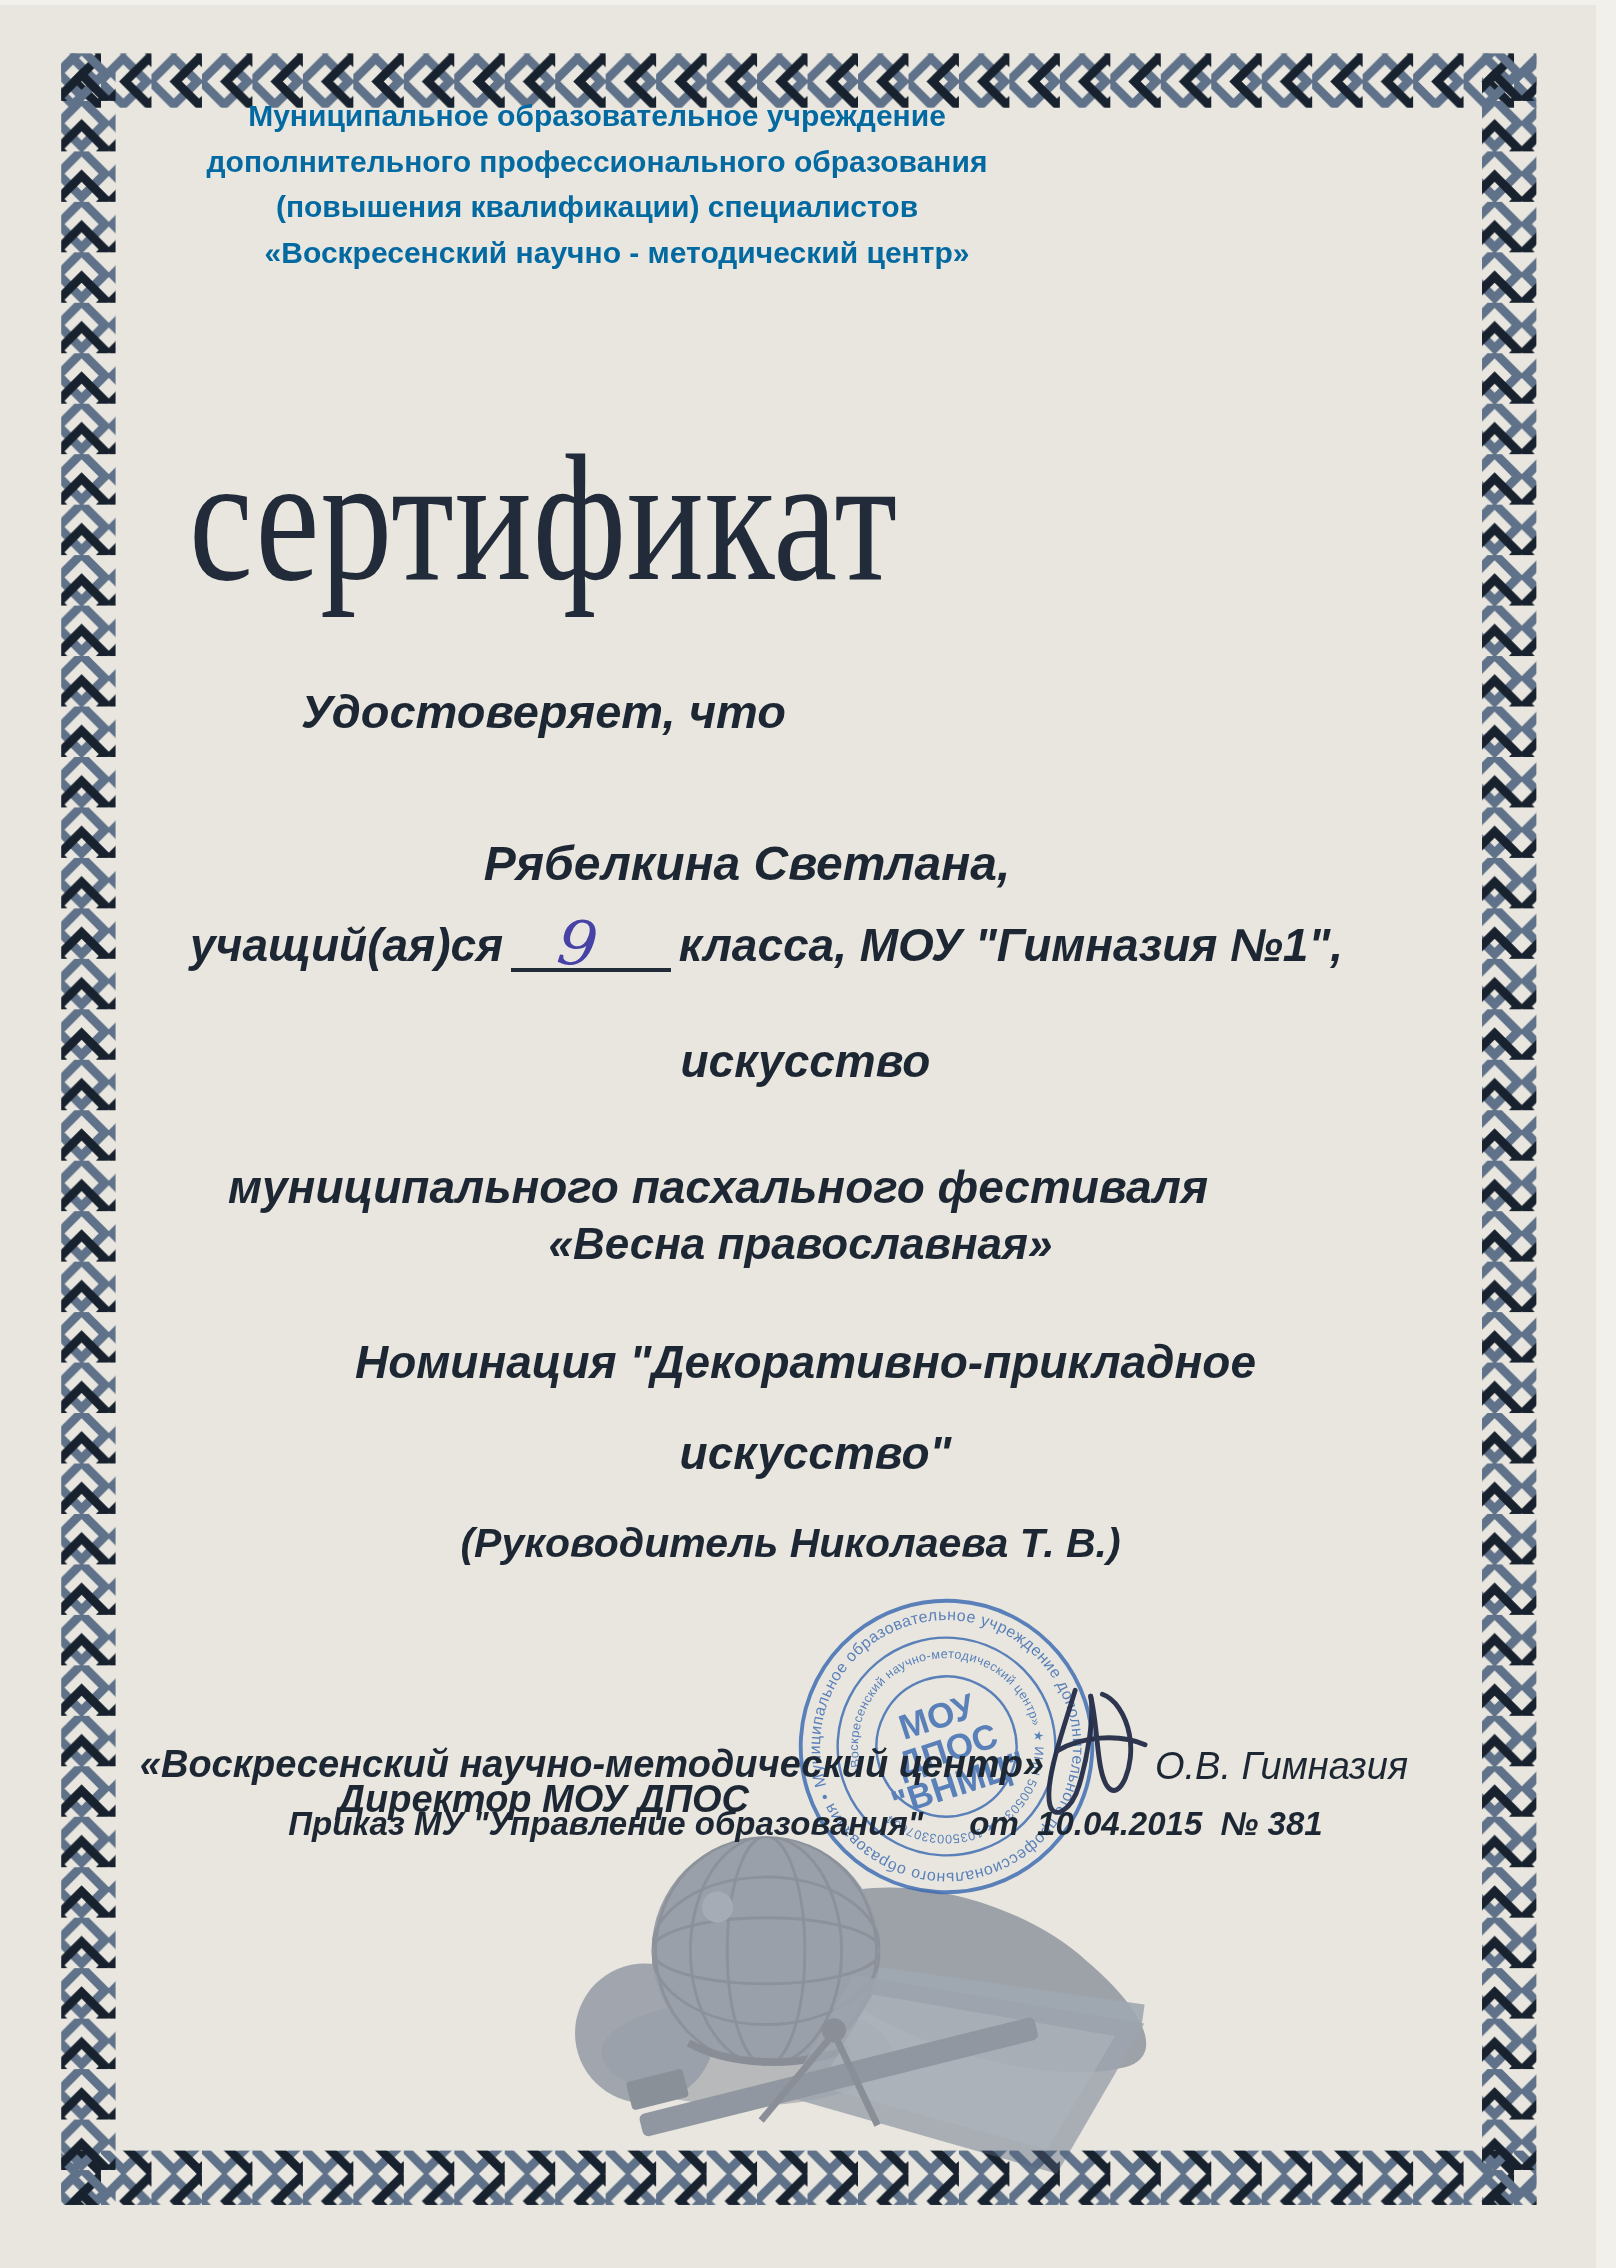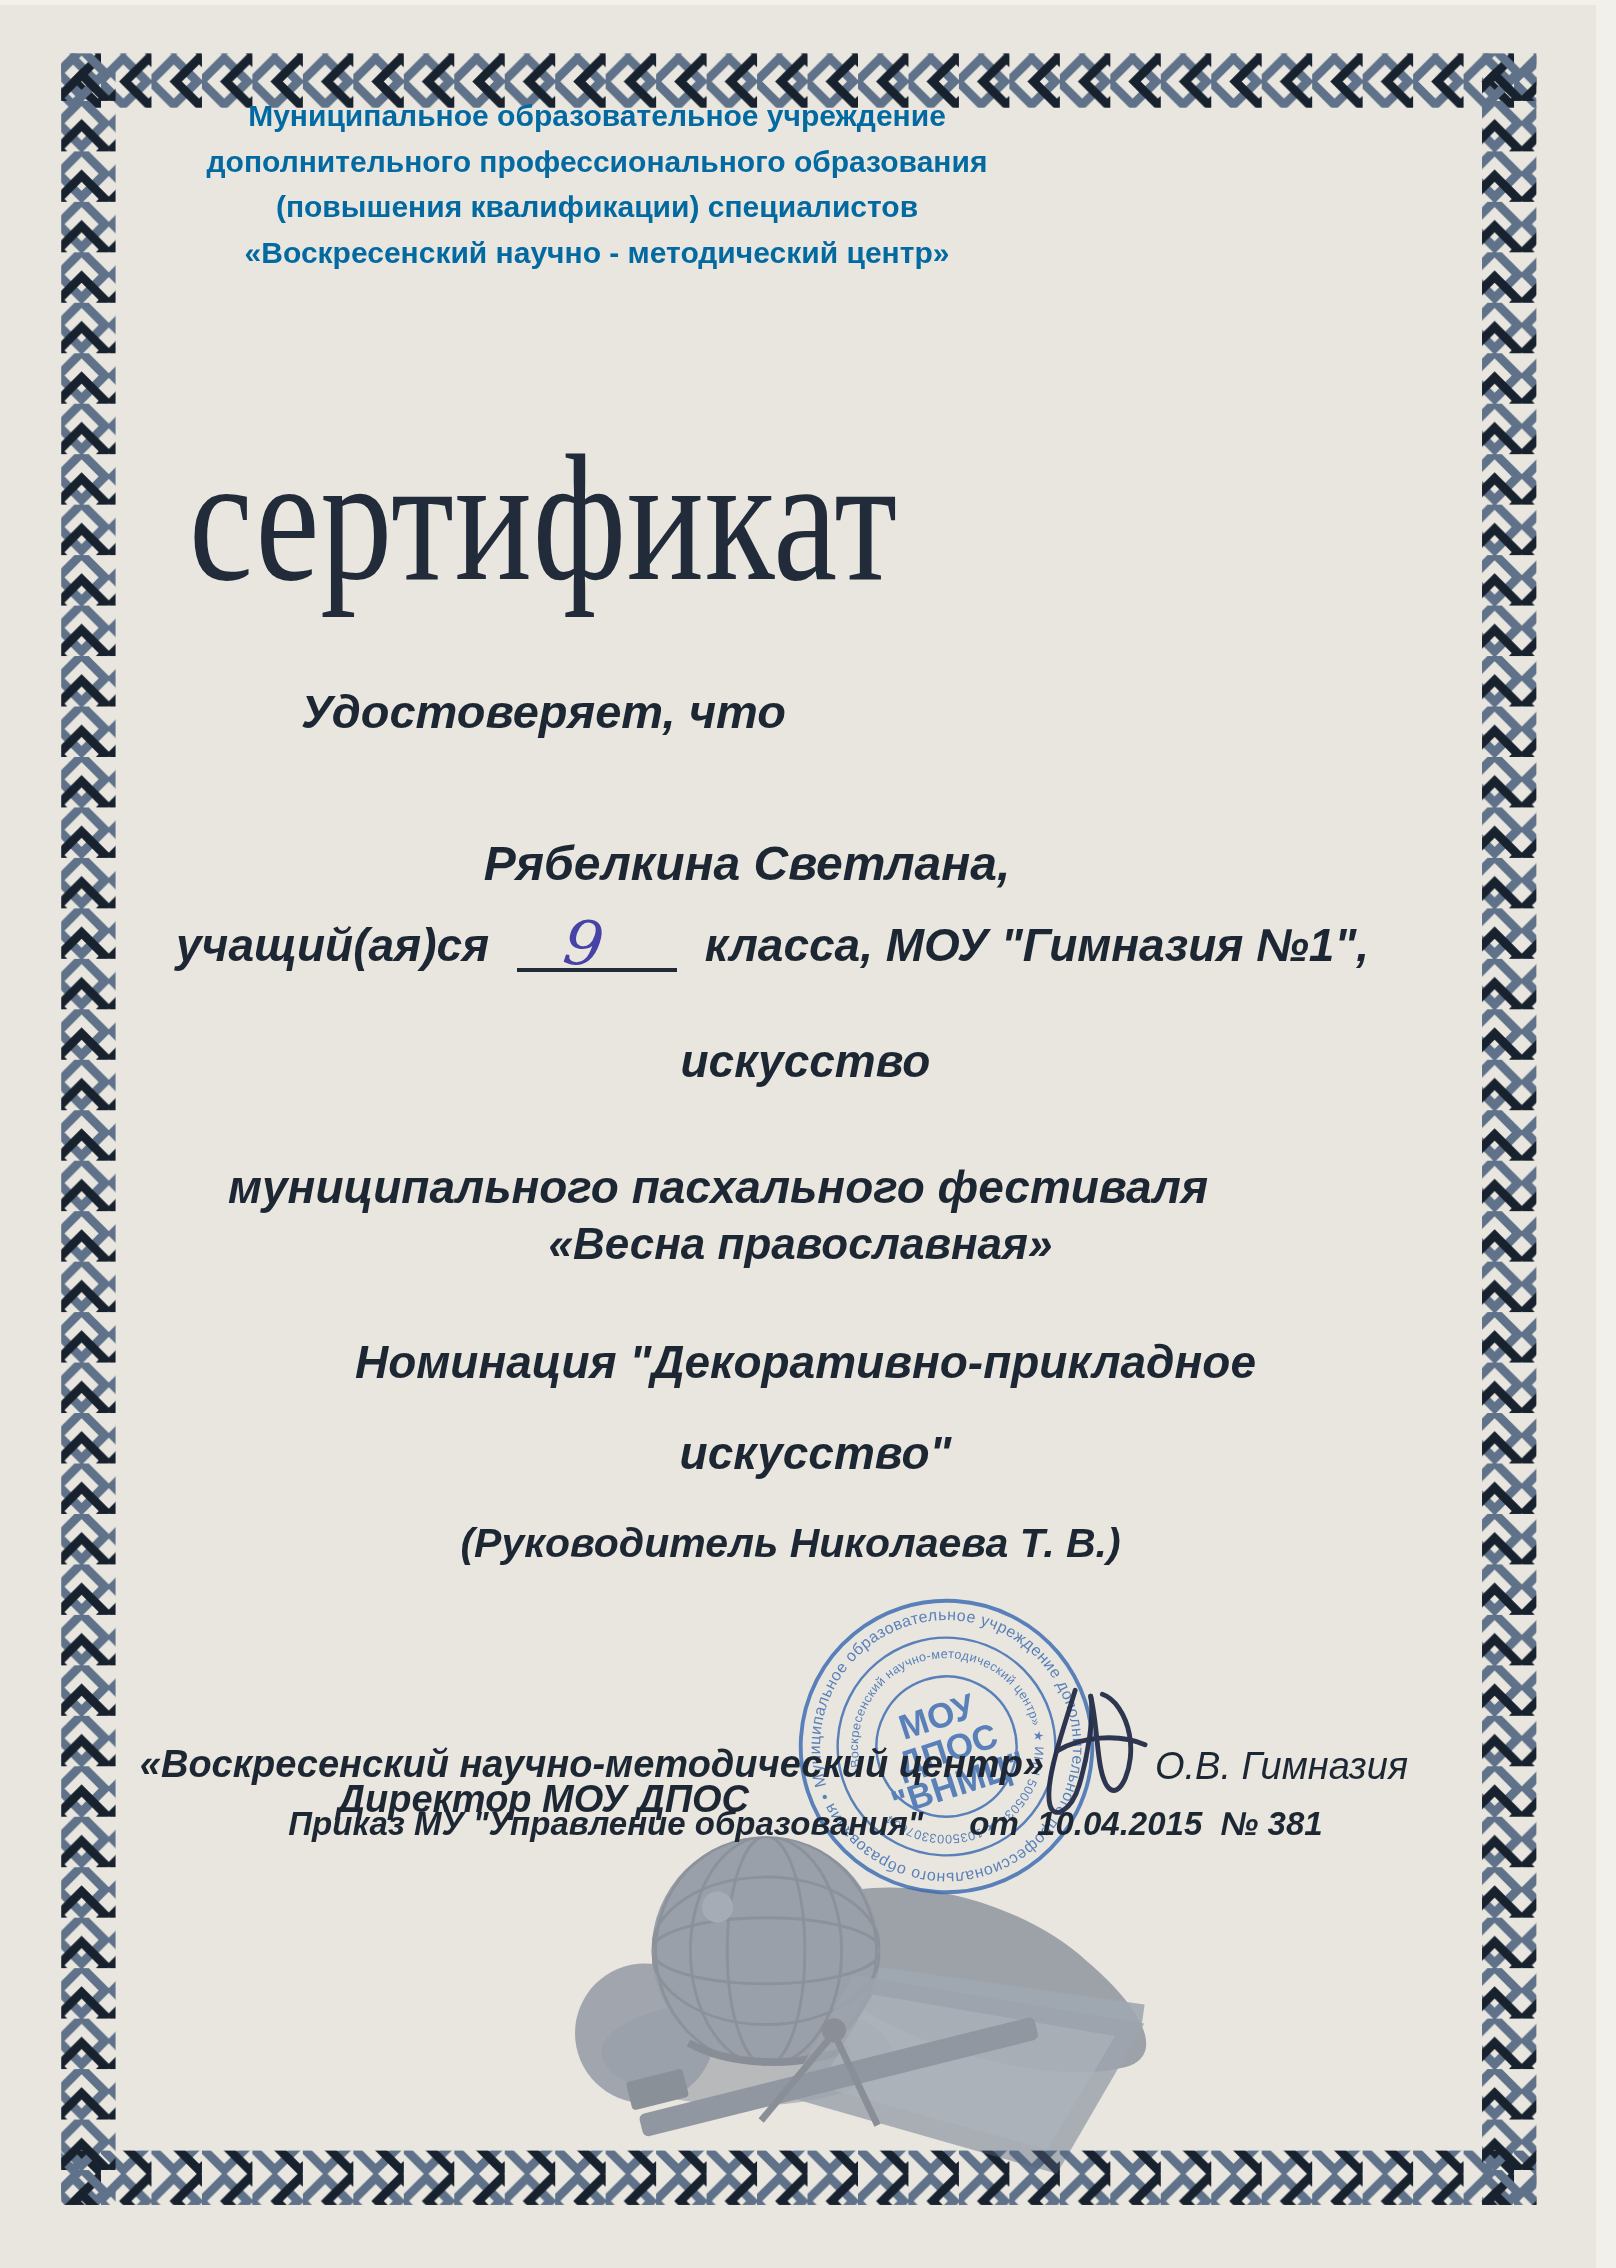--- a/index.html
+++ b/index.html
@@ -109,29 +109,29 @@
       <text x="160" y="140">МОУ</text>
       <text x="160" y="176">ДПОС</text>
       <text x="160" y="212">"ВНМЦ"</text>
     </g>
   </g>
 </svg>
 
 <div class="abs hdr" style="left:0;top:93px;width:1194px;">Муниципальное образовательное учреждение</div>
 <div class="abs hdr" style="left:0;top:139px;width:1194px;">дополнительного  профессионального образования</div>
 <div class="abs hdr" style="left:0;top:184px;width:1194px;">(повышения квалификации) специалистов</div>
-<div class="abs hdr" style="left:0;top:230px;width:1194px;">«Воскресенский научно - методический центр»</div>
+<div class="abs hdr" style="left:0;top:230px;width:1194px;padding-left:20px;">«Воскресенский научно - методический центр»</div>
 
 <div class="abs title" style="left:0;top:415px;width:1087px;">сертификат</div>
 
 <div class="abs txt" style="left:0;top:648px;width:1087px;font-size:47px;margin-top:36px;">Удостоверяет, что</div>
 
 <div class="abs txt" style="left:58px;top:836px;width:1378px;font-size:48px;">Рябелкина Светлана,</div>
 
-<div class="abs txt flexline" style="left:6px;top:918px;width:1533px;font-size:46px;gap:20px;">
+<div class="abs txt flexline" style="left:0;top:918px;width:1533px;font-size:46px;">
   <span>учащий(ая)ся</span>
     <span class="blank-line">
       <span class="nine abs" style="left:47px;bottom:-11.6px;">9</span>
     </span>
     <span>класса, МОУ "Гимназия №1",</span>
 </div>
 
 <div class="abs txt" style="left:97px;top:1034px;width:1417px;font-size:46px;">искусство</div>
 <div class="abs txt" style="left:0;top:1160px;width:1436px;font-size:46px;">муниципального пасхального фестиваля</div>
 <div class="abs txt" style="left:126px;top:1219px;width:1349px;font-size:44px;">«Весна православная»</div>

